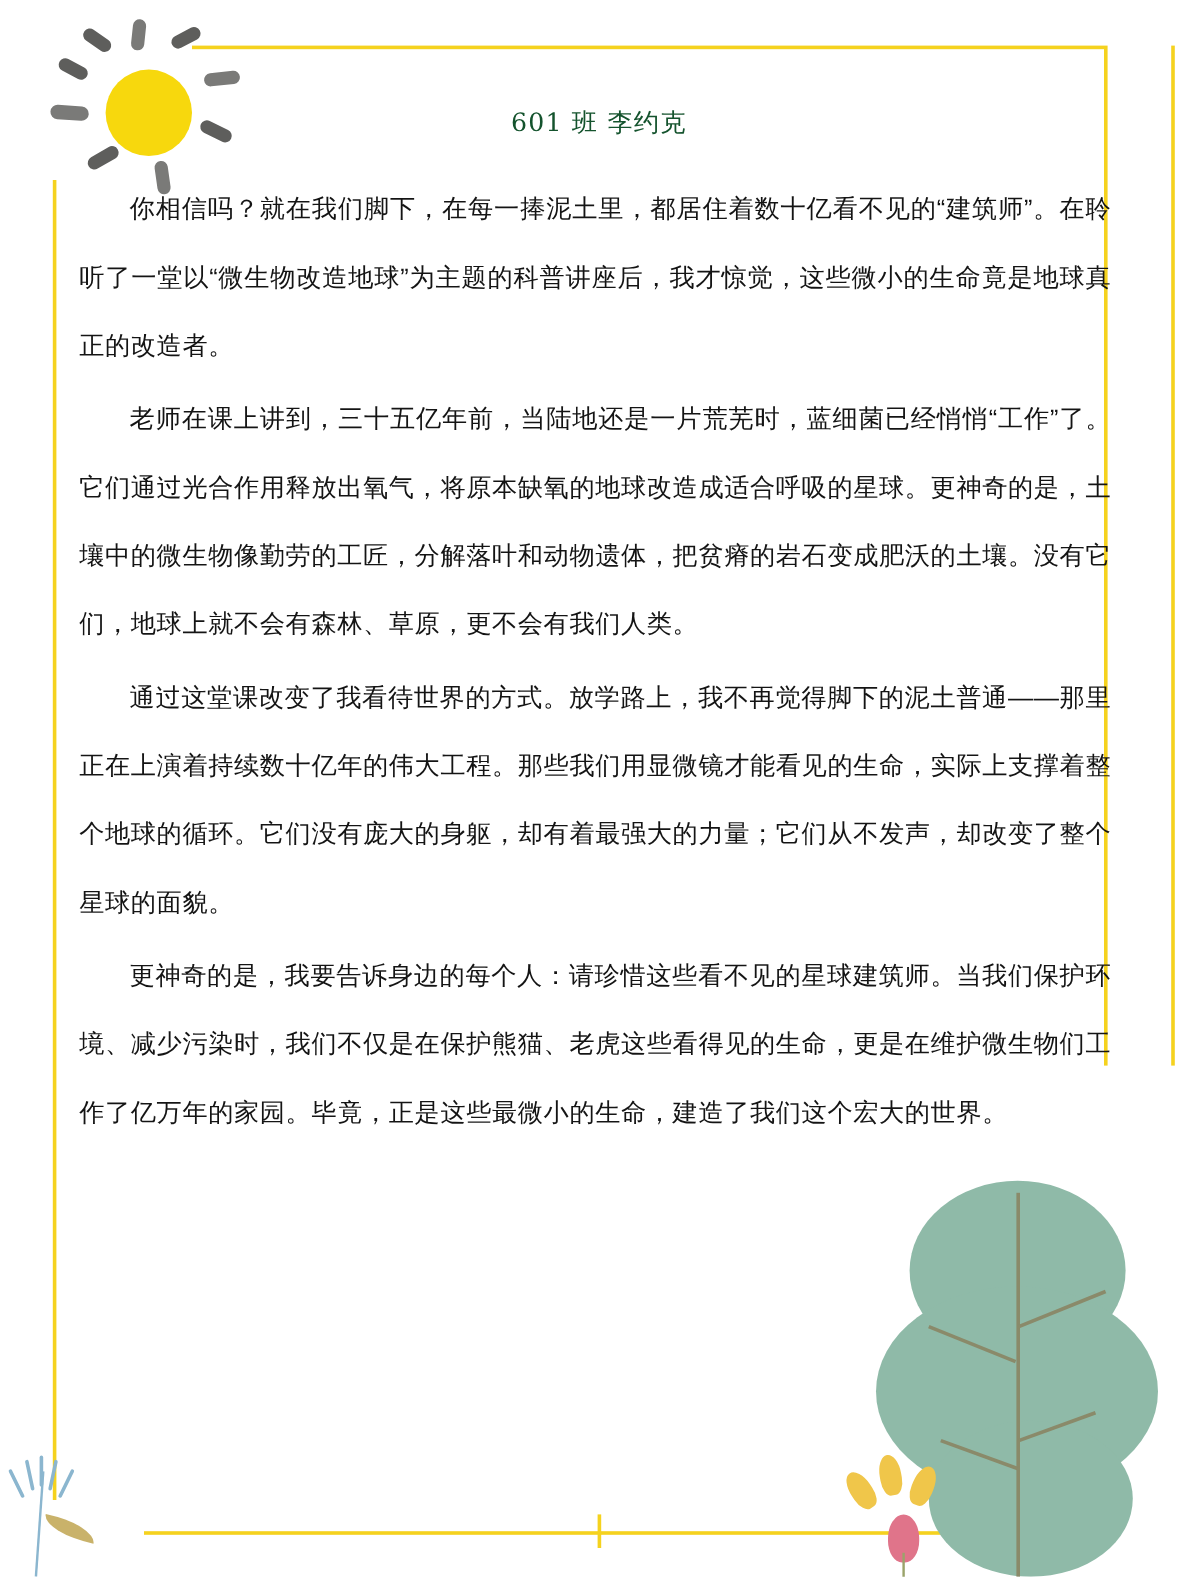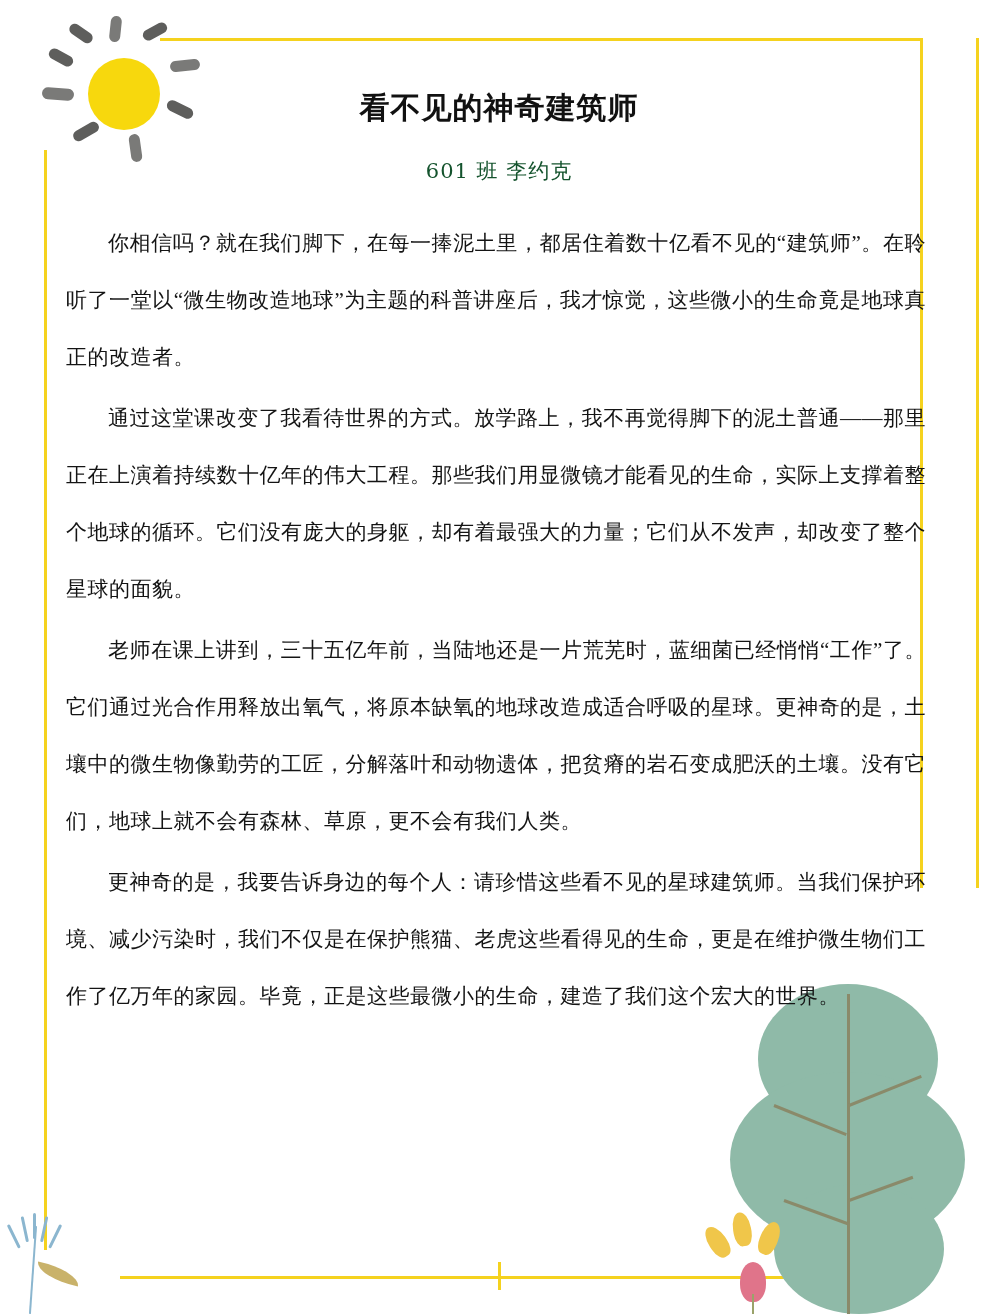--- a/index.html
+++ b/index.html
@@ -228,21 +228,21 @@
     color: #14532d;
     margin: 28px 0 0 0;
     padding-left: 10px;
     letter-spacing: 1px;
   }
   .body {
     margin-top: 30px;
     padding: 0 18px 0 22px;
   }
   .para {
-    font-family: Liberation Serif, serif;
+    font-family: Liberation Sans, sans-serif;
     font-size: 21px;
     line-height: 57px;
     color: #141414;
     text-align: justify;
     text-justify: inter-ideograph;
     text-indent: 2em;
     margin: 0 0 4px 0;
     letter-spacing: 0.5px;
   }
 </style>
@@ -292,21 +292,20 @@
   <div class="spike s1"></div>
   <div class="spike s2"></div>
   <div class="spike s3"></div>
   <div class="spike s4"></div>
   <div class="spike s5"></div>
   <div class="stem"></div>
   <div class="leaf"></div>
 </div>
 
 <div class="doc">
-  <h1 class="title">看不见的神奇建筑师</h1>
   <div class="byline">601 班 李约克</div>
   <div class="body">
     <p class="para">你相信吗？就在我们脚下，在每一捧泥土里，都居住着数十亿看不见的“建筑师”。在聆听了一堂以“微生物改造地球”为主题的科普讲座后，我才惊觉，这些微小的生命竟是地球真正的改造者。</p>
+    <p class="para">老师在课上讲到，三十五亿年前，当陆地还是一片荒芜时，蓝细菌已经悄悄“工作”了。它们通过光合作用释放出氧气，将原本缺氧的地球改造成适合呼吸的星球。更神奇的是，土壤中的微生物像勤劳的工匠，分解落叶和动物遗体，把贫瘠的岩石变成肥沃的土壤。没有它们，地球上就不会有森林、草原，更不会有我们人类。</p>
     <p class="para">通过这堂课改变了我看待世界的方式。放学路上，我不再觉得脚下的泥土普通——那里正在上演着持续数十亿年的伟大工程。那些我们用显微镜才能看见的生命，实际上支撑着整个地球的循环。它们没有庞大的身躯，却有着最强大的力量；它们从不发声，却改变了整个星球的面貌。</p>
-    <p class="para">老师在课上讲到，三十五亿年前，当陆地还是一片荒芜时，蓝细菌已经悄悄“工作”了。它们通过光合作用释放出氧气，将原本缺氧的地球改造成适合呼吸的星球。更神奇的是，土壤中的微生物像勤劳的工匠，分解落叶和动物遗体，把贫瘠的岩石变成肥沃的土壤。没有它们，地球上就不会有森林、草原，更不会有我们人类。</p>
     <p class="para">更神奇的是，我要告诉身边的每个人：请珍惜这些看不见的星球建筑师。当我们保护环境、减少污染时，我们不仅是在保护熊猫、老虎这些看得见的生命，更是在维护微生物们工作了亿万年的家园。毕竟，正是这些最微小的生命，建造了我们这个宏大的世界。</p>
   </div>
 </div>
 
 </body></html>

